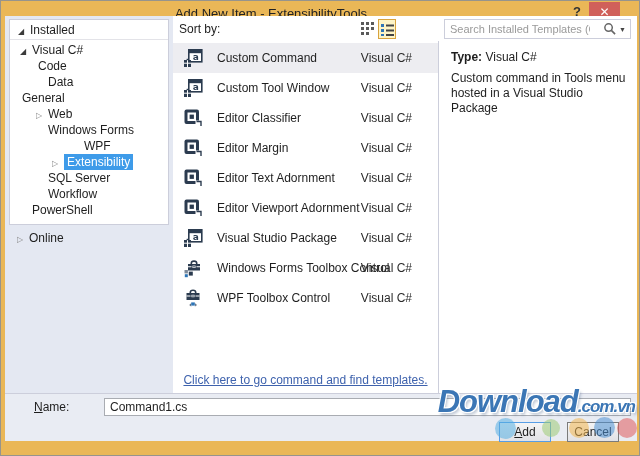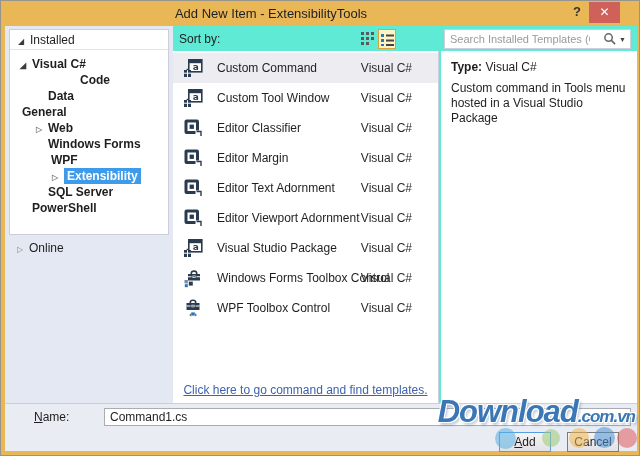--- a/index.html
+++ b/index.html
@@ -8,27 +8,27 @@
     position:relative; width:640px; height:456px;
     background:#EAB757; border:1px solid #97948C; overflow:hidden;
     font-size:12px; color:#1E1E1E;
   }
   
   .titlebar { position:absolute; left:0; top:0; width:100%; height:25px; }
   .title { position:absolute; left:270px; top:5px; transform:translateX(-50%); font-size:13px; color:#222; white-space:nowrap; }
   .help-btn { position:absolute; right:54px; top:3px; width:16px; height:18px; text-align:center; font-weight:bold; color:#333; font-size:13px; cursor:default; }
   .close-btn { position:absolute; right:19px; top:1px; width:31px; height:21px; background:#D0605A; color:#fff; text-align:center; line-height:21px; font-size:12px; }
   
-  .content { position:absolute; left:4px; top:25px; width:632px; height:425px; background:#5eead4; }
+  .content { position:absolute; left:4px; top:15px; width:632px; height:425px; background:#ffffff; }
   
   .sidebar { position:absolute; left:0; top:0; width:168px; height:377px; background:#E4E8F2; }
   .tree-box { position:absolute; left:4px; top:3px; width:160px; height:206px; background:#fff; border:1px solid #CCCEDB; }
   .tree-header { height:20px; line-height:20px; padding-left:8px; border-bottom:1px solid #E3E3E8; white-space:nowrap; }
   .tree-items { padding-top:2px; }
-  .tree-item { height:16px; line-height:24px; white-space:nowrap;font-weight:bold; }
+  .tree-item { height:16px; line-height:16px; white-space:nowrap; }
   .tree-arrow { display:inline-block; width:12px; font-size:8px; color:#555; }
   .arrow-open { font-size:8px; color:#3b3b3b; }
   .arrow-closed { color:#8a8a8a; }
   .tree-label.selected { background:#3E9BE9; color:#fff; padding:1px 3px; }
   .online-row { position:absolute; left:4px; top:213px; height:18px; line-height:18px; padding-left:8px; white-space:nowrap; }
   
   .sort-label { position:absolute; left:174px; top:6px; }
   .sort-dropdown { position:absolute; left:211px; top:3px; width:137px; height:20px; background:#fff; border:1px solid #CCCEDB; line-height:18px; padding-left:6px; }
   .dd-arrow { position:absolute; right:5px; top:5px; font-size:7px; color:#444; }
   .view-btn { position:absolute; top:3px; width:18px; height:20px; text-align:center; padding-top:3px; }
@@ -90,52 +90,55 @@
     <div class="sidebar">
       <div class="tree-box">
         <div class="tree-header">
           <span class="tree-arrow arrow-open">◢</span><span>Installed</span>
         </div>
         <div class="tree-items">
   <div class="tree-item" style="padding-left: 10px;">
     <span class="tree-arrow arrow-open">◢</span><span class="tree-label">Visual C#</span>
   </div>
 
-  <div class="tree-item" style="padding-left: 26px; margin-left: 32px;">
+  <div class="tree-item" style="padding-left: 16px;">
     <span class="tree-arrow"></span><span class="tree-label">Code</span>
   </div>
 
   <div class="tree-item" style="padding-left: 26px;">
     <span class="tree-arrow"></span><span class="tree-label">Data</span>
   </div>
 
   <div class="tree-item" style="">
     <span class="tree-arrow"></span><span class="tree-label">General</span>
   </div>
 
   <div class="tree-item" style="padding-left: 26px;">
     <span class="tree-arrow arrow-closed">▷</span><span class="tree-label">Web</span>
   </div>
 
   <div class="tree-item" style="padding-left: 26px;">
     <span class="tree-arrow"></span><span class="tree-label">Windows Forms</span>
   </div>
 
-  <div class="tree-item" style="padding-left: 29px;">
+  <div class="tree-item" style="padding-left: 29px; margin-left: 33px;">
     <span class="tree-arrow"></span><span class="tree-label">WPF</span>
   </div>
 
   <div class="tree-item" style="padding-left: 42px;">
     <span class="tree-arrow arrow-closed">▷</span><span class="tree-label selected">Extensibility</span>
   </div>
 
   <div class="tree-item" style="padding-left: 26px;">
     <span class="tree-arrow"></span><span class="tree-label">SQL Server</span>
   </div>
 
+  <div class="tree-item" style="padding-left: 26px;">
+    <span class="tree-arrow"></span><span class="tree-label">Workflow</span>
+  </div>
 
   <div class="tree-item" style="padding-left: 10px;">
     <span class="tree-arrow"></span><span class="tree-label">PowerShell</span>
   </div>
 </div>
       </div>
       <div class="online-row">
         <span class="tree-arrow arrow-closed">▷</span><span>Online</span>
       </div>
     </div>

